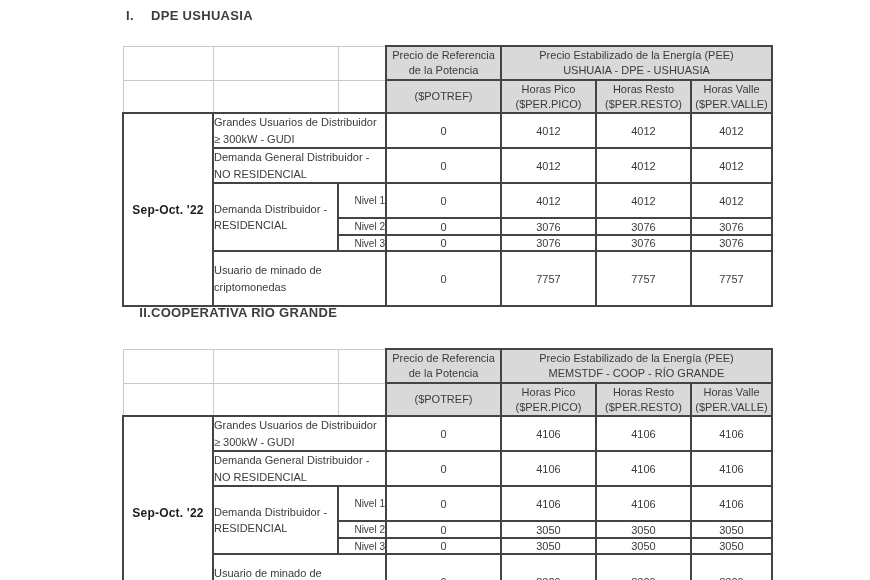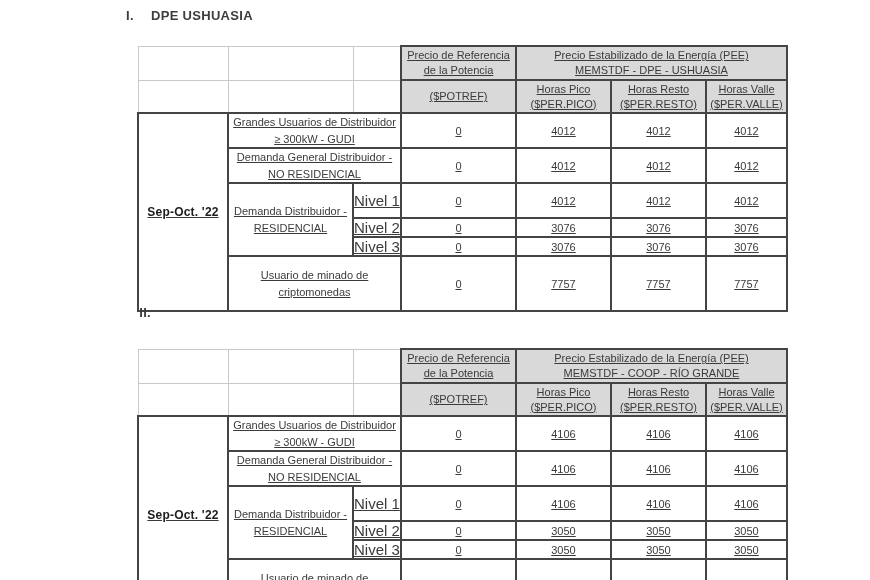--- a/index.html
+++ b/index.html
@@ -3,34 +3,34 @@
 <meta charset="utf-8">
 <style>
   html,body{margin:0;padding:0;background:#ffffff;}
   .page{position:relative;width:870px;height:580px;background:#ffffff;overflow:hidden;
         font-family:"Liberation Sans",sans-serif;color:#3b3b3b;}
 
   .sec-title{position:absolute;left:126px;margin:0;font-size:13px;font-weight:700;
              color:#3d3d3d;letter-spacing:.3px;display:flex;}
   .sec-title .num{width:25px;flex:0 0 25px;}
 
-  table.ptable{position:absolute;left:137px;border-collapse:collapse;table-layout:fixed;text-decoration:underline;}
+  table.ptable{position:absolute;left:122px;border-collapse:collapse;table-layout:fixed;}
   .ptable td,.ptable th{padding:0;overflow:hidden;}
 
   .ghost{border:1px solid #c9c9c9;background:#ffffff;}
 
   .hd{background:#d9d9d9;border:2px solid #444444;font-size:11px;font-weight:400;
       text-align:center;line-height:1.32;color:#3b3b3b;padding:1px 2px;}
 
   .bd{border:2px solid #444444;color:#3b3b3b;vertical-align:middle;}
   .val{font-size:11px;text-align:center;}
   .lbl{font-size:11px;line-height:1.5;padding:1px 5px;}
-  .left{text-align:center;}
-  .center{text-align:center;}
-  .nivel{font-size:15px;padding:0 3px;text-align:left;}
+  .left{text-align:left;}
+  .center{}
+  .nivel{font-size:10px;padding:0 3px;text-align:right;}
   .period{font-weight:700;font-size:12px;color:#1c1c1c;text-align:center;letter-spacing:.2px;}
 
   tr.r-h1{height:34px;} tr.r-h2{height:33px;}
   tr.r-b1{height:35px;} tr.r-b2{height:35px;}
   tr.r-b3{height:35px;} tr.r-b4{height:17px;margin-left:22px;} tr.r-b5{height:16px;}
   tr.r-b6{height:55px;}
 
   #title1{top:8px;} #table1{top:45px;}
   #title2{top:305px;text-align:right;} #table2{top:348px;}
 </style>
@@ -58,21 +58,21 @@
       <tr class="r-h1">
         <td class="ghost"></td>
         <td class="ghost"></td>
         <td class="ghost"></td>
         <th class="hd">
           <div>Precio de Referencia</div>
           <div>de la Potencia</div>
         </th>
         <th class="hd" colspan="3">
           <div>Precio Estabilizado de la Energía (PEE)</div>
-          <div>MEMSTDF - DPE - USHUASIA</div>
+          <div>USHUAIA - DPE - USHUASIA</div>
         </th>
       </tr>
       <tr class="r-h2">
         <td class="ghost"></td>
         <td class="ghost"></td>
         <td class="ghost"></td>
         <th class="hd">
           <div>($POTREF)</div>
         </th>
         <th class="hd">
@@ -144,20 +144,21 @@
         <td class="bd val">0</td>
         <td class="bd val">7757</td>
         <td class="bd val">7757</td>
         <td class="bd val">7757</td>
       </tr>
     </tbody>
   </table>
 
   <h2 class="sec-title" id="title2">
     <span class="num">II.</span>
+    <span>COOPERATIVA RÍO GRANDE</span>
   </h2>
 
   <table class="ptable" id="table2">
     <colgroup>
       <col style="width:90px">
         <col style="width:125px">
         <col style="width:48px">
       <col style="width:115px">
         <col style="width:95px">
         <col style="width:95px">

